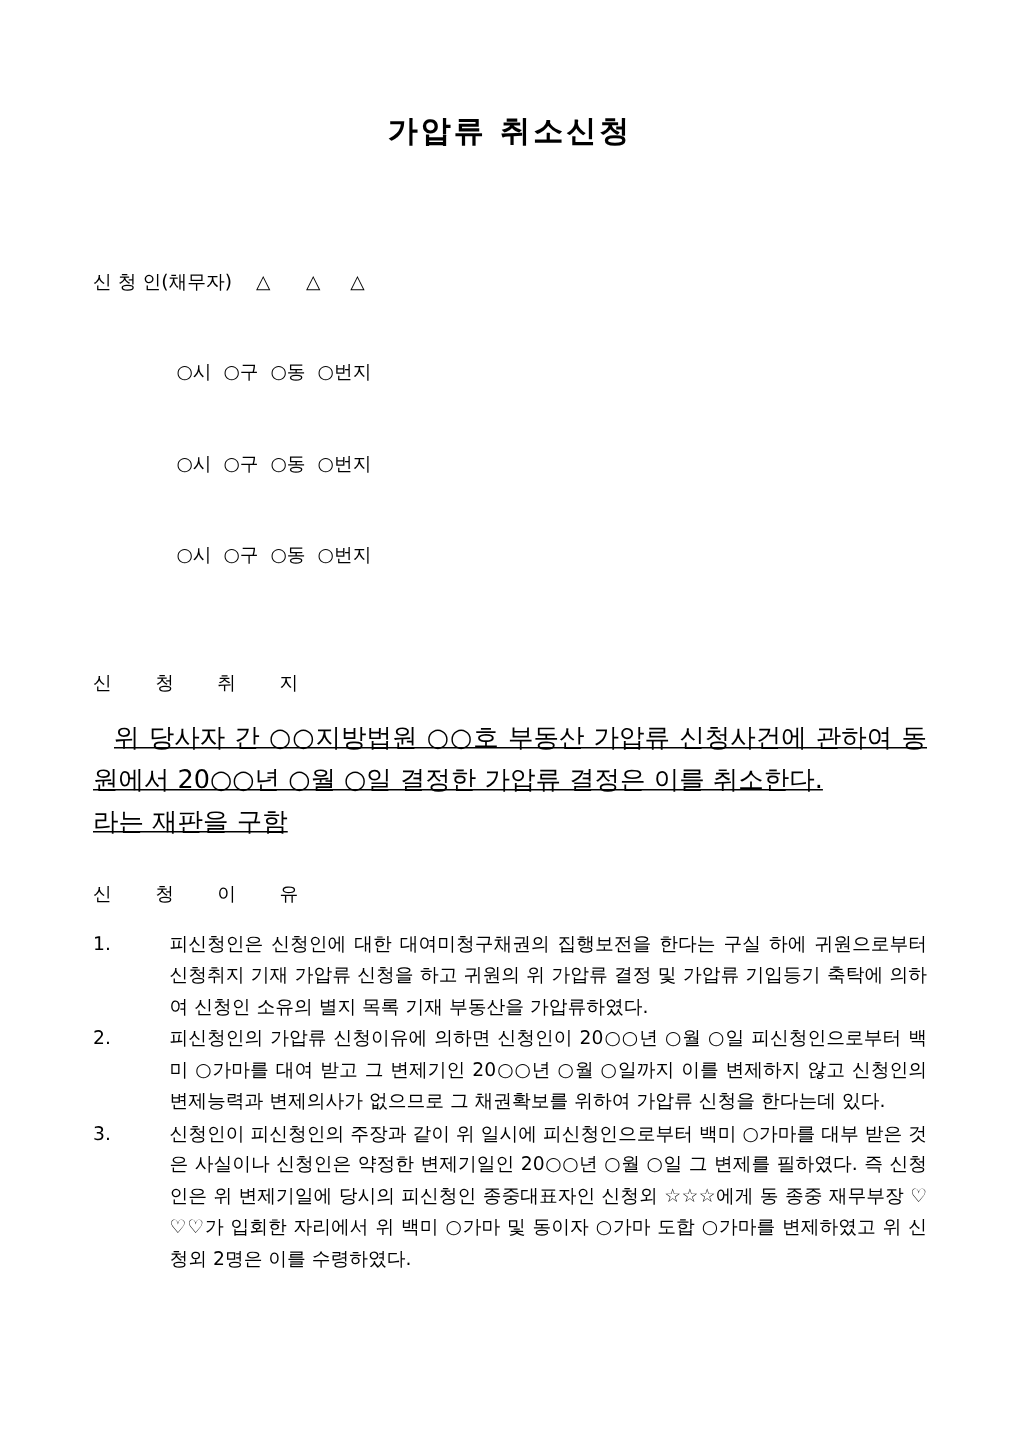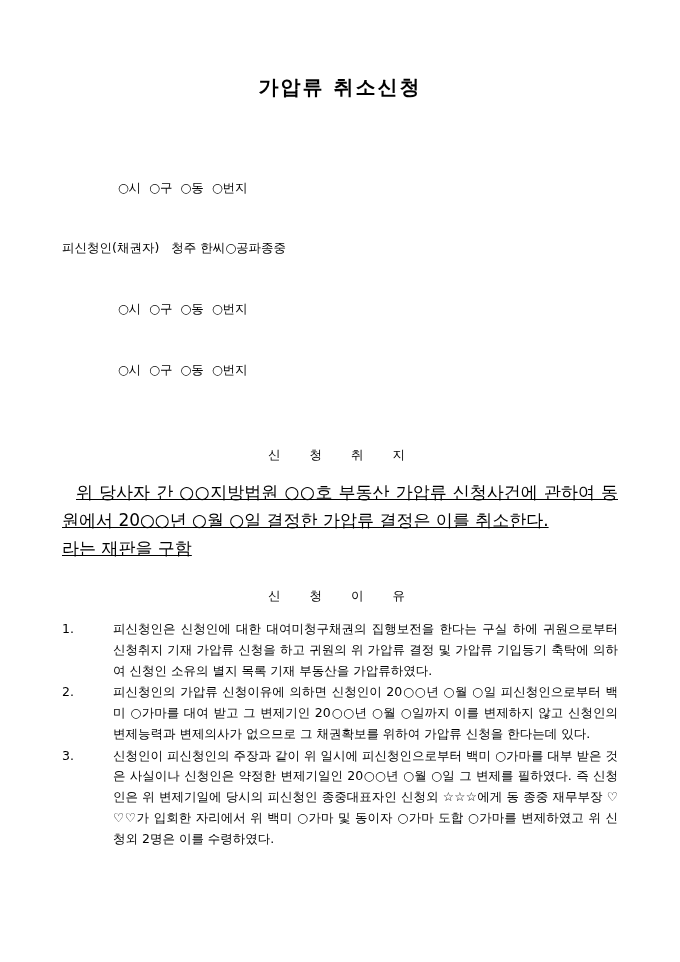--- a/index.html
+++ b/index.html
@@ -30,21 +30,20 @@
   .parties {
     margin-top: 36px;
     font-size: 12.5px;
     line-height: 1.62;
     white-space: pre;
   }
   .parties div {
     white-space: pre;
   }
   .section-heading {
-    text-align: center;
     font-size: 12.5px;
     letter-spacing: 7px;
     margin-top: 26px;
     margin-bottom: 14px;
     white-space: pre;
   }
   .body-para {
     font-size: 17px;
     line-height: 1.66;
     text-align: justify;
@@ -84,22 +83,22 @@
   }
 </style>
 </head>
 <body>
 
 <div class="page">
 
   <h1 class="doc-title">가압류 취소신청</h1>
 
   <div class="parties">
+    <div>신 청 인(채무자)    △      △     △</div>
     <div>              ○시  ○구  ○동  ○번지</div>
-    <div>피신청인(채권자)   청주 한씨○공파종중</div>
     <div>              ○시  ○구  ○동  ○번지</div>
     <div>              ○시  ○구  ○동  ○번지</div>
   </div>
 
   <div class="section-heading">신  청  취  지</div>
 
   <p class="body-para indent-1">위 당사자 간 ○○지방법원 ○○호 부동산 가압류 신청사건에 관하여 동원에서 20○○년 ○월 ○일 결정한 가압류 결정은 이를 취소한다.</p>
   <p class="body-para no-indent">라는 재판을 구함</p>
 
   <div class="section-heading">신  청  이  유</div>

